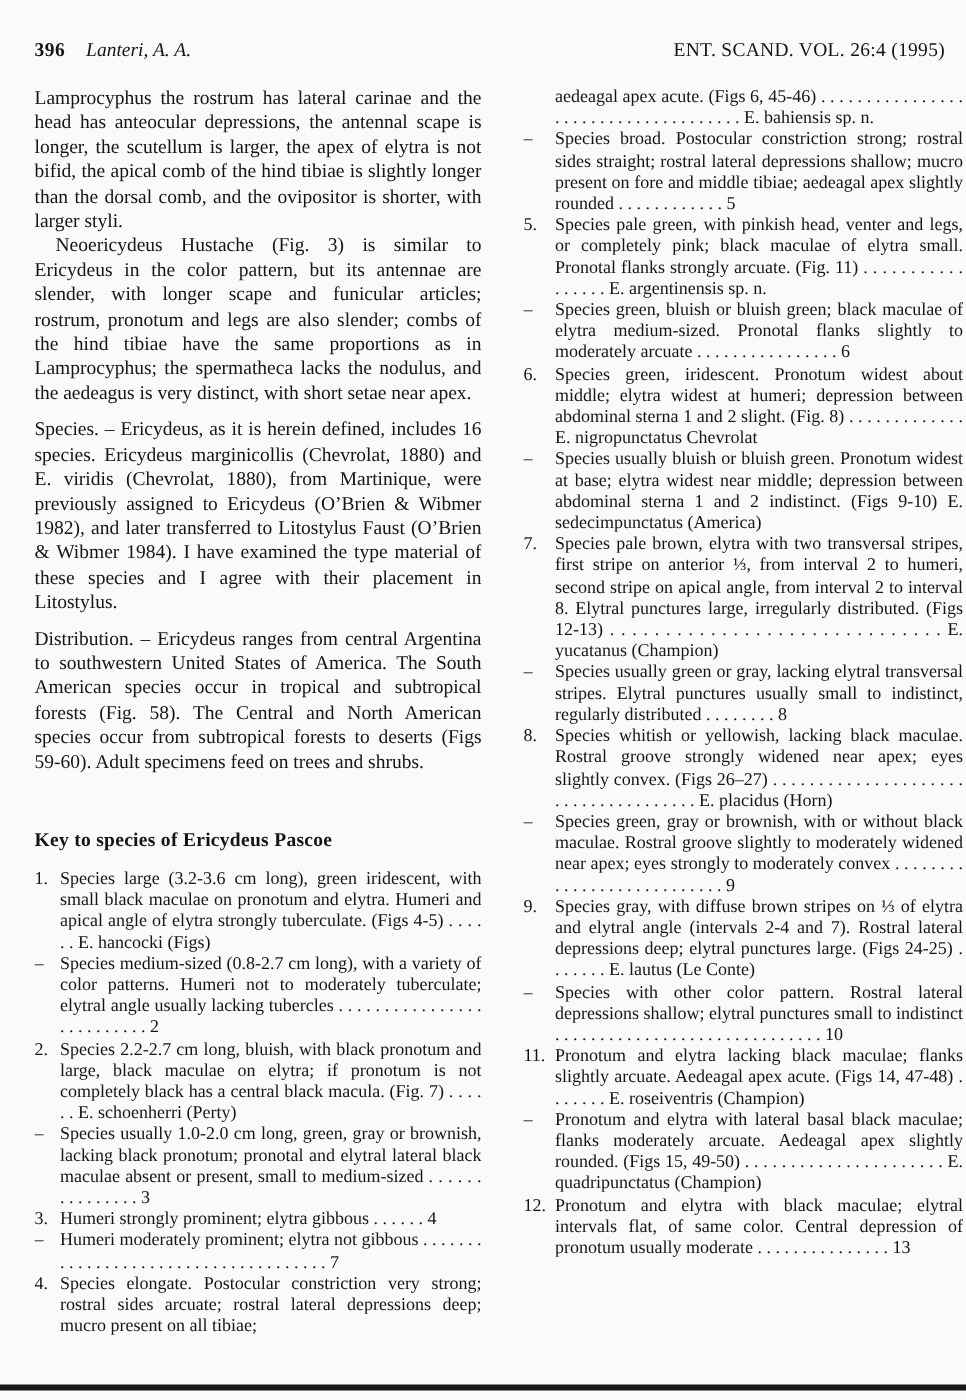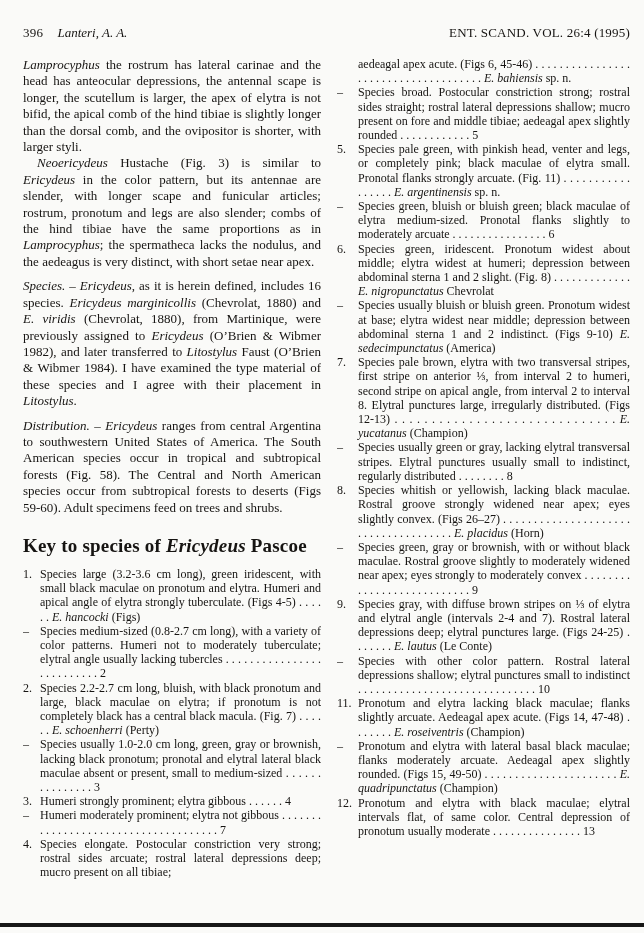--- a/index.html
+++ b/index.html
@@ -14,37 +14,37 @@
     background: #fafaf8;
     overflow: hidden;
     color: #161412;
   }
   .header {
     position: absolute;
     left: 23px; top: 25px; width: 607px;
     display: flex; justify-content: space-between; align-items: baseline;
     font-size: 13px;
   }
-  .header-left .pagenum { font-style: normal; letter-spacing: 0.3px; }
+  .header-left .pagenum { font-style: normal; letter-spacing: 0.3px; font-weight: bold; }
   .header-author { font-style: italic; margin-left: 14px; margin-top: 40px; }
   .header-right { letter-spacing: 0.2px; }
   .col { position: absolute; top: 57px; overflow: hidden; }
   .col-left  { left: 23px;  width: 298px; height: 866px; }
-  .col-right { left: 337px; width: 293px; height: 866px; }
+  .col-right { left: 349px; width: 293px; height: 866px; }
   .para {
     margin: 0;
     font-size: 13px; line-height: 16.4px;
     text-align: justify; text-align-last: left;
   }
   .para.indent { text-indent: 14px; }
   .para.gap-above { margin-top: 8px; }
-  .run-i { font-style: italic; }
+  .run-i { }
   .key-heading {
-    margin: 19px 0 10px 0;
-    font-size: 19px; font-weight: bold;
+    margin: 36px 0 10px 0;
+    font-size: 13px; font-weight: bold;
     letter-spacing: 0.2px;
   }
   .key-list { font-size: 12px; line-height: 14.2px; }
   .key-item {
     text-align: justify; text-align-last: left;
   }
   .key-list-left  .key-item { padding-left: 17px; }
   .key-list-left  .key-marker { display: inline-block; width: 17px; margin-left: -17px; }
   .key-list-right .key-item { padding-left: 21px; }
   .key-list-right .key-marker { display: inline-block; width: 21px; margin-left: -21px; }

